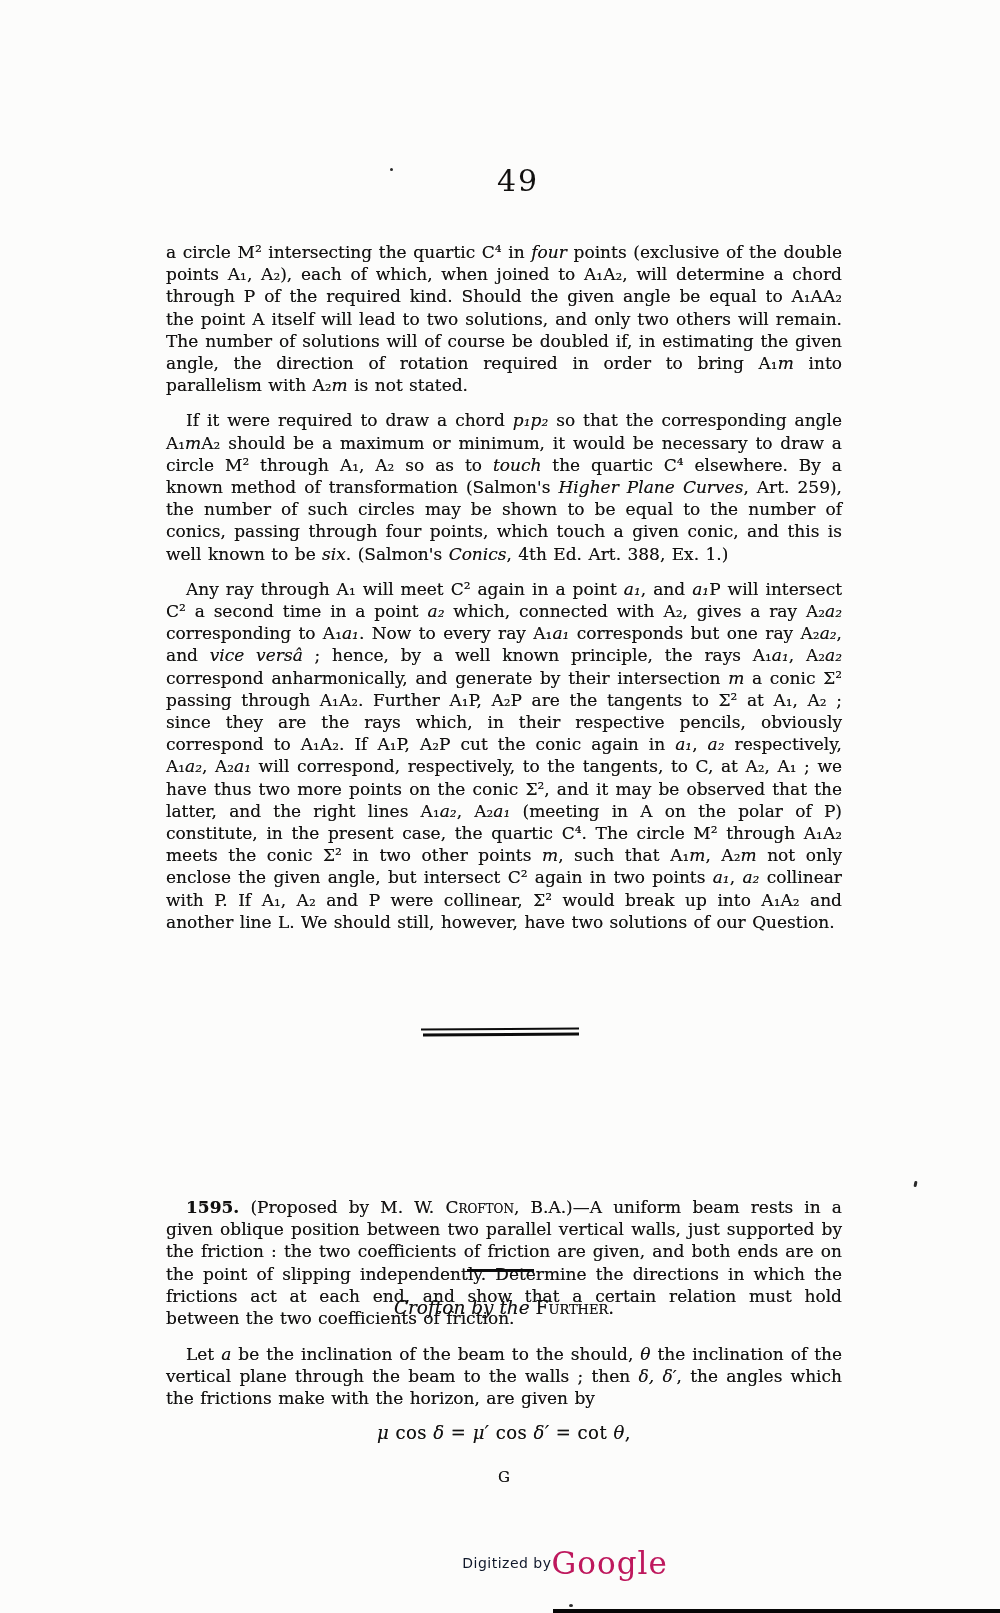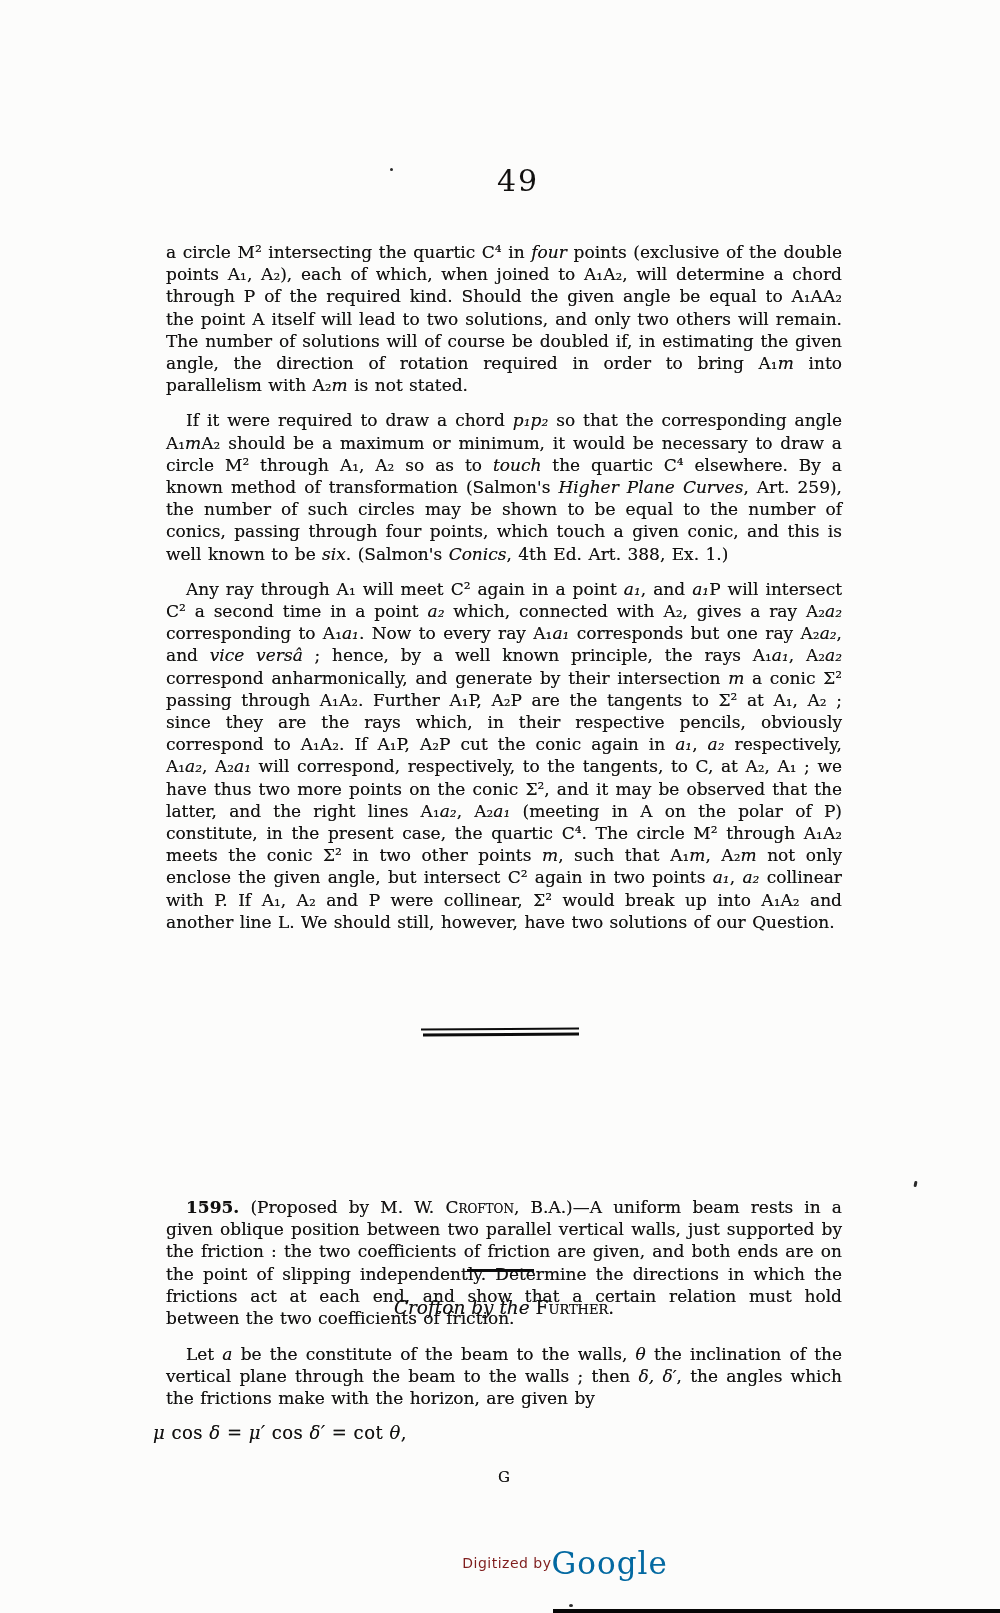--- a/index.html
+++ b/index.html
@@ -55,20 +55,21 @@
     position: absolute;
     top: 1297px; left: 153px; width: 702px;
     text-align: center;
     font-size: 18.5px;
     text-shadow: 0 0 0.4px rgba(10,10,10,0.55);
   }
 
   .equation {
     position: absolute;
     top: 1422px; left: 153px; width: 702px;
+    text-align: center;
     font-size: 18px;
     letter-spacing: 0.5px;
     text-shadow: 0 0 0.4px rgba(10,10,10,0.55);
   }
 
   .signature-mark {
     position: absolute;
     top: 1468px; left: 153px; width: 702px;
     text-align: center;
     font-size: 15px;
@@ -77,28 +78,28 @@
 
   .watermark {
     position: absolute;
     top: 1545px; left: 0; width: 1130px;
     text-align: center;
     white-space: nowrap;
   }
   .watermark .digitized {
     font-family: "DejaVu Sans", sans-serif;
     font-size: 14px;
-    color: #7f1d1d;
+    color: #0f172a;
     vertical-align: 6px;
     letter-spacing: 0.5px;
   }
   .watermark .google {
     font-family: "DejaVu Serif", serif;
     font-size: 31px;
-    color: #0369a1;
+    color: #be185d;
     letter-spacing: 1px;
   }
 
   .speck { position: absolute; background: #2a2a2a; border-radius: 50%; }
   .speck-top    { top: 168px; left: 390px; width: 3px; height: 3px; }
   .speck-right  { top: 1181px; left: 914px; width: 3px; height: 6px; border-radius: 2px; transform: rotate(12deg); }
   .speck-bottom { top: 1604px; left: 569px; width: 4px; height: 3px; }
 
   .bottom-bar {
     position: absolute;
@@ -128,21 +129,21 @@
     <p class="ind"><span class="b">1595.</span><span>  (Proposed by M. W. </span><span class="sc">Crofton</span><span>, B.A.)—A uniform beam rests in a given oblique position between two parallel vertical walls, just supported by the friction : the two coefficients of friction are given, and both ends are on the point of slipping independently.  Determine the directions in which the frictions act at each end, and show that a certain relation must hold between the two coefficients of friction.</span></p>
   </div>
 
   <div class="speck speck-right"></div>
 
   <div class="rule divider-short"></div>
 
   <div class="solution-heading"><span class="i">Crofton by the </span><span class="sc">Further</span><span>.</span></div>
 
   <div class="body-text solution-intro-block">
-    <p class="ind"><span>Let </span><span class="i">a</span><span> be the constitute of the beam to the walls, </span><span class="i">θ</span><span> the inclination of the vertical plane through the beam to the walls ; then </span><span class="i">δ, δ′</span><span>, the angles which the frictions make with the horizon, are given by</span></p>
+    <p class="ind"><span>Let </span><span class="i">a</span><span> be the inclination of the beam to the should, </span><span class="i">θ</span><span> the inclination of the vertical plane through the beam to the walls ; then </span><span class="i">δ, δ′</span><span>, the angles which the frictions make with the horizon, are given by</span></p>
   </div>
 
   <div class="equation"><span class="i">μ</span><span> cos </span><span class="i">δ</span><span> = </span><span class="i">μ′</span><span> cos </span><span class="i">δ′</span><span> = cot </span><span class="i">θ</span><span>,</span></div>
 
   <div class="signature-mark">G</div>
 
   <div class="watermark">
     <span class="digitized">Digitized by</span><span class="google">Google</span>
   </div>
 

